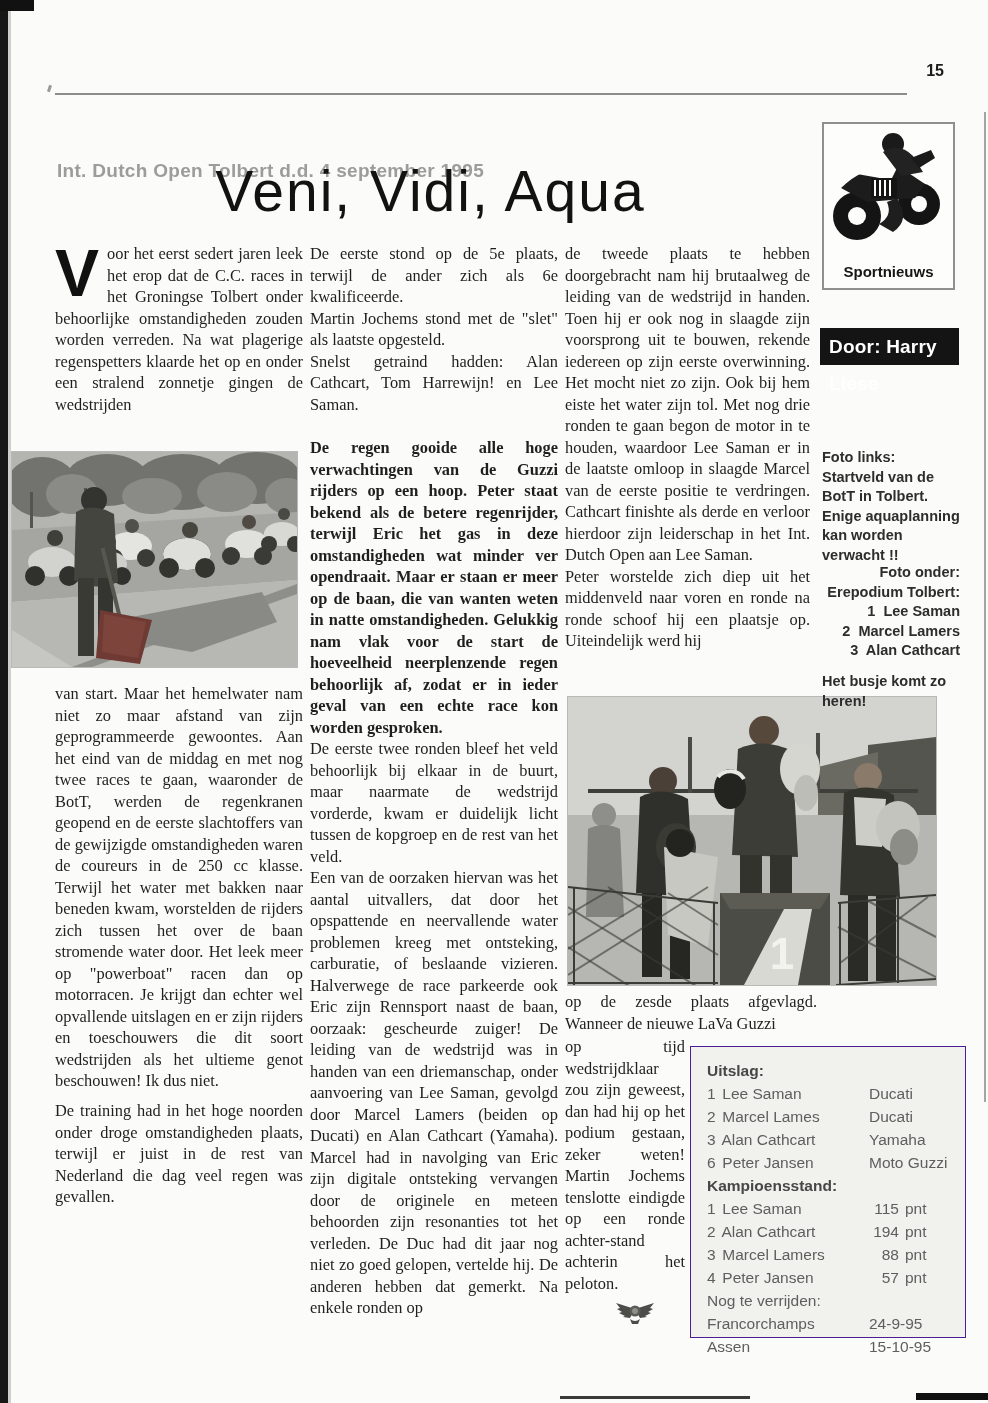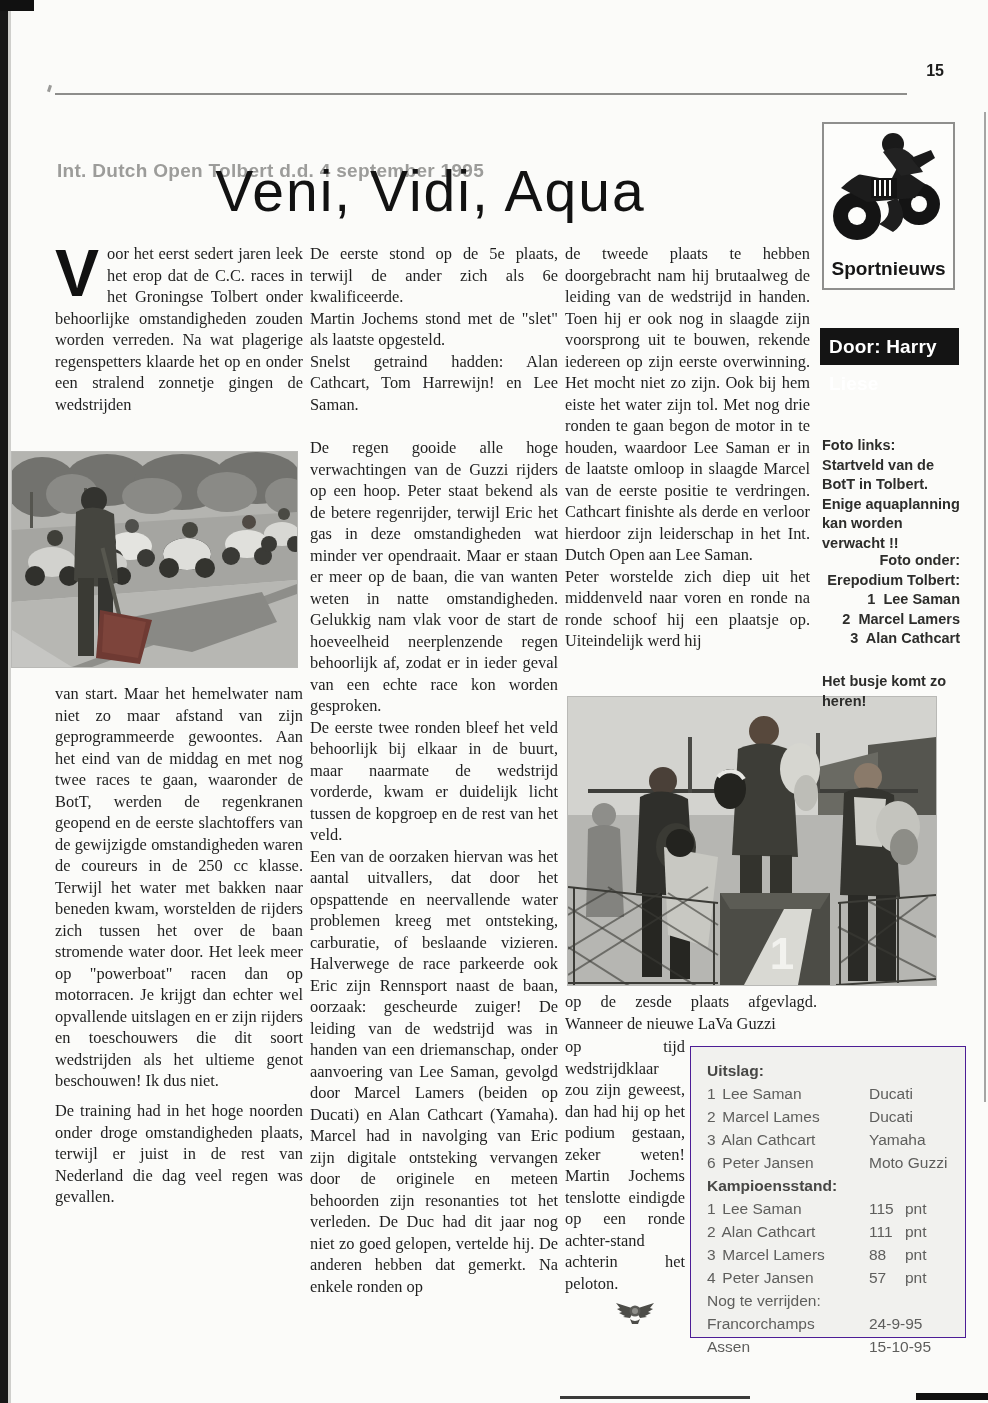--- a/index.html
+++ b/index.html
@@ -28,57 +28,57 @@
   
   .col{position:absolute;font-size:16.4px;line-height:21.5px;text-align:justify;}
   .col p{margin:0;}
   .c1a{left:55px;top:243px;width:248px;}
   .c1b{left:55px;top:683px;width:248px;}
   .c1c{left:55px;top:1100px;width:248px;}
   .c2{left:310px;top:243px;width:248px;}
   .c3{left:565px;top:243px;width:245px;}
   .c3cont{left:565px;top:991px;width:252px;}
   .c3narrow{left:565px;top:1036px;width:120px;}
-  .gap-before{margin-top:22px !important;}
+  .gap-before{margin-top:22px !important;font-weight:bold;}
   .dropcap{float:left;font-family:"Liberation Sans",sans-serif;font-weight:700;
     font-size:66px;line-height:52px;color:#111;margin:4px 8px 0 0;}
   
   .photo{position:absolute;box-shadow:0 0 0 1px #b9b9b6;}
   .photo1{left:12px;top:452px;width:285px;height:215px;}
   .photo2{left:568px;top:697px;width:368px;height:288px;}
   .photo svg{display:block;width:100%;height:100%;}
   
   .sportbox{position:absolute;left:822px;top:122px;width:133px;height:168px;
     border:2px solid #8f8f8d;background:#fdfdfb;box-sizing:border-box;}
   .sportbox svg{display:block;margin:4px auto 0 auto;}
   .sport-label{position:absolute;left:0;bottom:8px;width:100%;text-align:center;
-    font-family:"Liberation Sans",sans-serif;font-weight:700;font-size:19px;color:#161616;}
+    font-family:"Liberation Sans",sans-serif;font-weight:700;font-size:15px;color:#161616;}
   .doorbox{position:absolute;left:820px;top:328px;width:139px;height:37px;background:#141414;
     color:#fff;font-family:"Liberation Sans",sans-serif;font-weight:700;font-size:19px;
     line-height:37px;padding-left:9px;box-sizing:border-box;letter-spacing:.2px;}
   .caption{position:absolute;left:822px;width:138px;
     font-family:"Liberation Sans",sans-serif;font-weight:700;font-size:14.5px;
     line-height:19.5px;color:#2d2d2b;}
   .cap1{top:436px;}
   .cap2{top:551px;text-align:right;}
   .cap3{top:672px;}
-  .cap-title{margin:0 0 0 0;}
+  .cap-title{margin:12px 0 0 0;}
   .cap-body{margin:0;}
   .pod-line{white-space:pre;}
   
   .results{position:absolute;left:690px;top:1046px;width:276px;height:292px;
     background:#f1f1ee;border:1px solid #4c1d95;box-sizing:border-box;
     padding:12px 12px 8px 16px;
     font-family:"Liberation Sans",sans-serif;font-size:15.5px;line-height:23px;color:#5e5e5c;}
   .results .hd{font-weight:700;color:#474745;}
   .rrow{display:flex;}
   .rrow .nm{flex:1;white-space:nowrap;overflow:hidden;}
   .rrow .nm .pos{display:inline-block;min-width:11px;}
   .rrow .val{width:84px;text-align:left;}
-  .rrow .num{display:inline-block;width:30px;}
+  .rrow .num{display:inline-block;width:30px;text-align:right;}
   .rrow .unit{display:inline-block;margin-left:6px;}
   
   .emblem{position:absolute;left:614px;top:1299px;width:42px;height:27px;}
 </style>
 </head>
 <body>
 
 <div class="page">
 
   <div class="left-bar"></div>
@@ -289,21 +289,21 @@
         <span class="nm"><span class="pos">6</span> <span>Peter Jansen</span></span>
         <span class="val">Moto Guzzi</span>
       </div>
     <div class="hd">Kampioensstand:</div>
     <div class="rrow">
         <span class="nm"><span class="pos">1</span> <span>Lee Saman</span></span>
         <span class="val"><span class="num">115</span><span class="unit">pnt</span></span>
       </div>
     <div class="rrow">
         <span class="nm"><span class="pos">2</span> <span>Alan Cathcart</span></span>
-        <span class="val"><span class="num">111</span><span class="unit">pnt</span></span>
+        <span class="val"><span class="num">194</span><span class="unit">pnt</span></span>
       </div>
     <div class="rrow">
         <span class="nm"><span class="pos">3</span> <span>Marcel Lamers</span></span>
         <span class="val"><span class="num">88</span><span class="unit">pnt</span></span>
       </div>
     <div class="rrow">
         <span class="nm"><span class="pos">4</span> <span>Peter Jansen</span></span>
         <span class="val"><span class="num">57</span><span class="unit">pnt</span></span>
       </div>
     <div>Nog te verrijden:</div>

